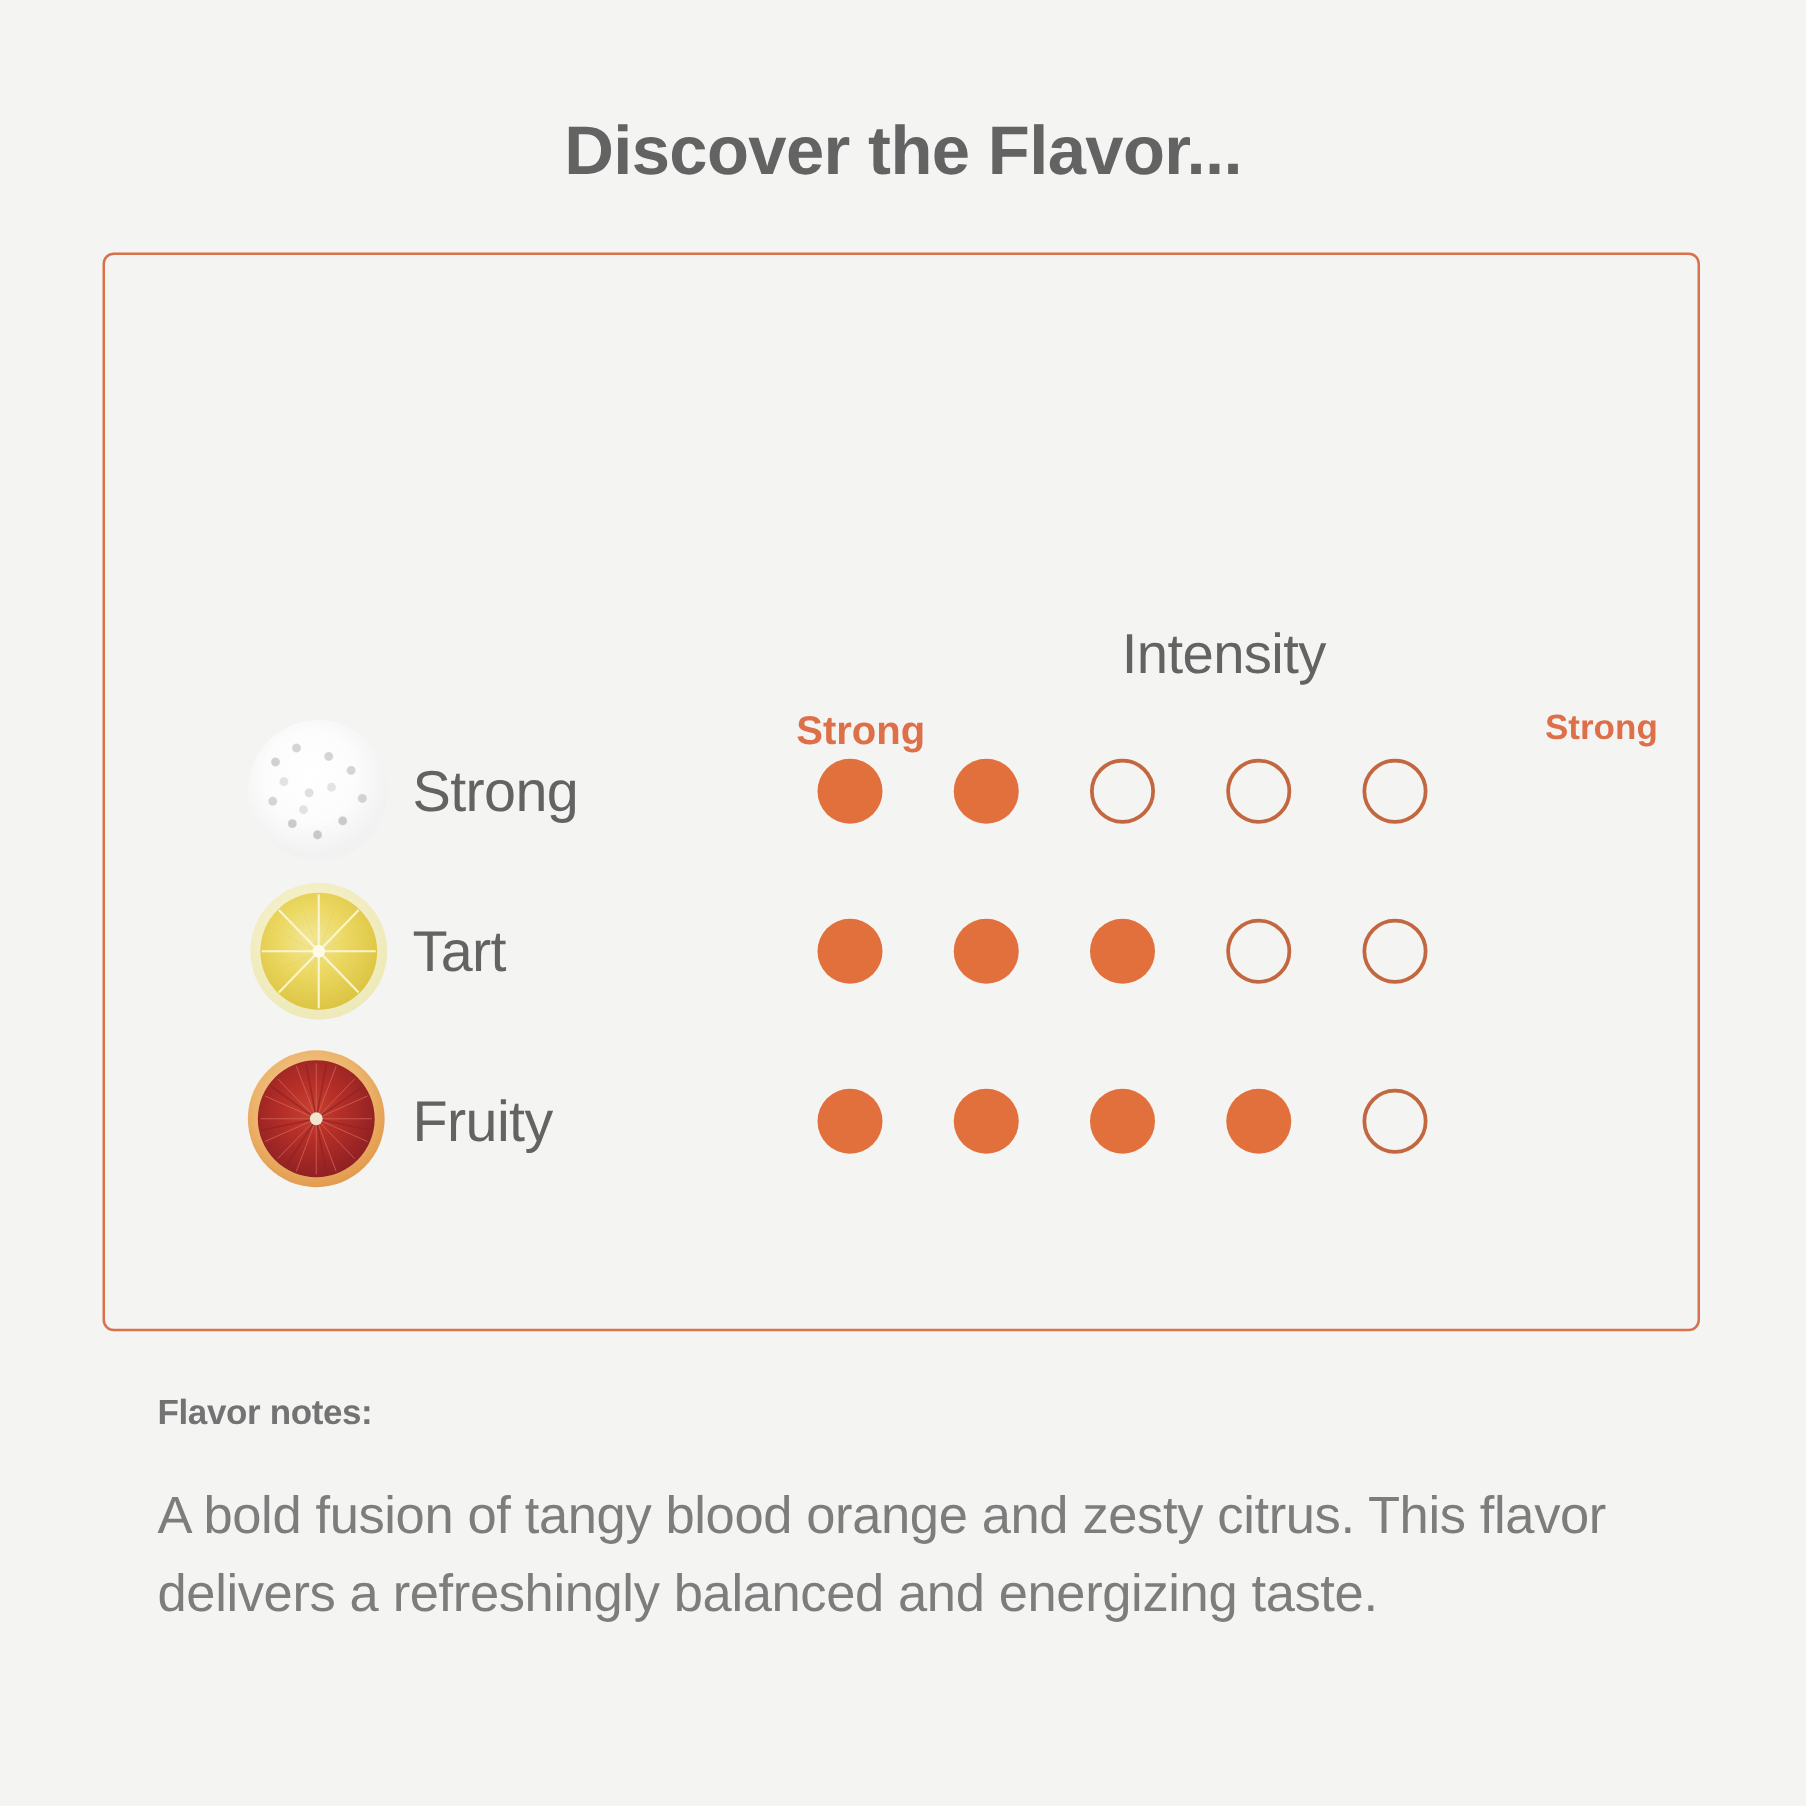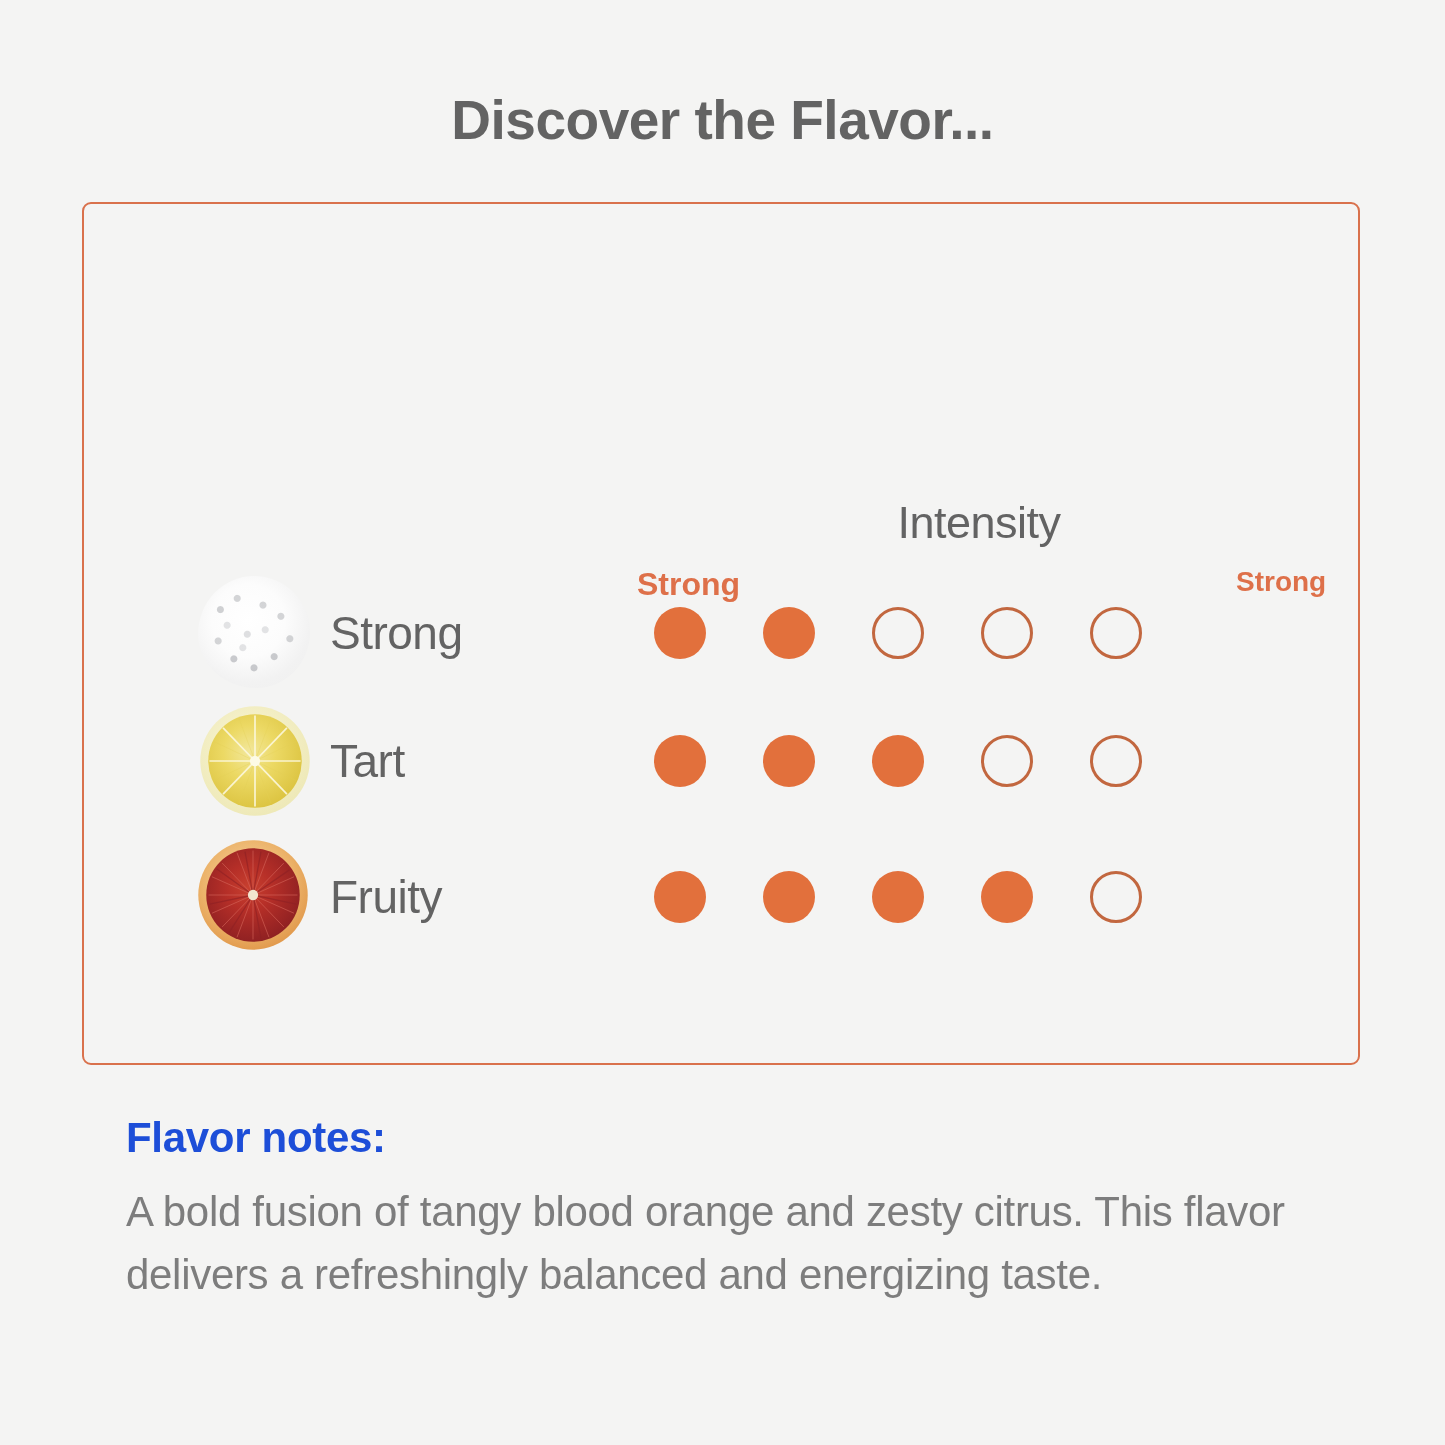--- a/index.html
+++ b/index.html
@@ -125,23 +125,23 @@
   .dot.empty {
     background: transparent;
     border: 3px solid #c2673f;
   }
 
   
   .notes-heading {
     position: absolute;
     left: 126px;
     top: 1114px;
-    font-size: 42px;
+    font-size: 28px;
     font-weight: bold;
-    color: #1d4ed8;
+    color: #737373;
     letter-spacing: -0.3px;
     text-align: right;
   }
   .notes-body {
     position: absolute;
     left: 126px;
     top: 1180px;
     width: 1230px;
     font-size: 42px;
     line-height: 63px;

